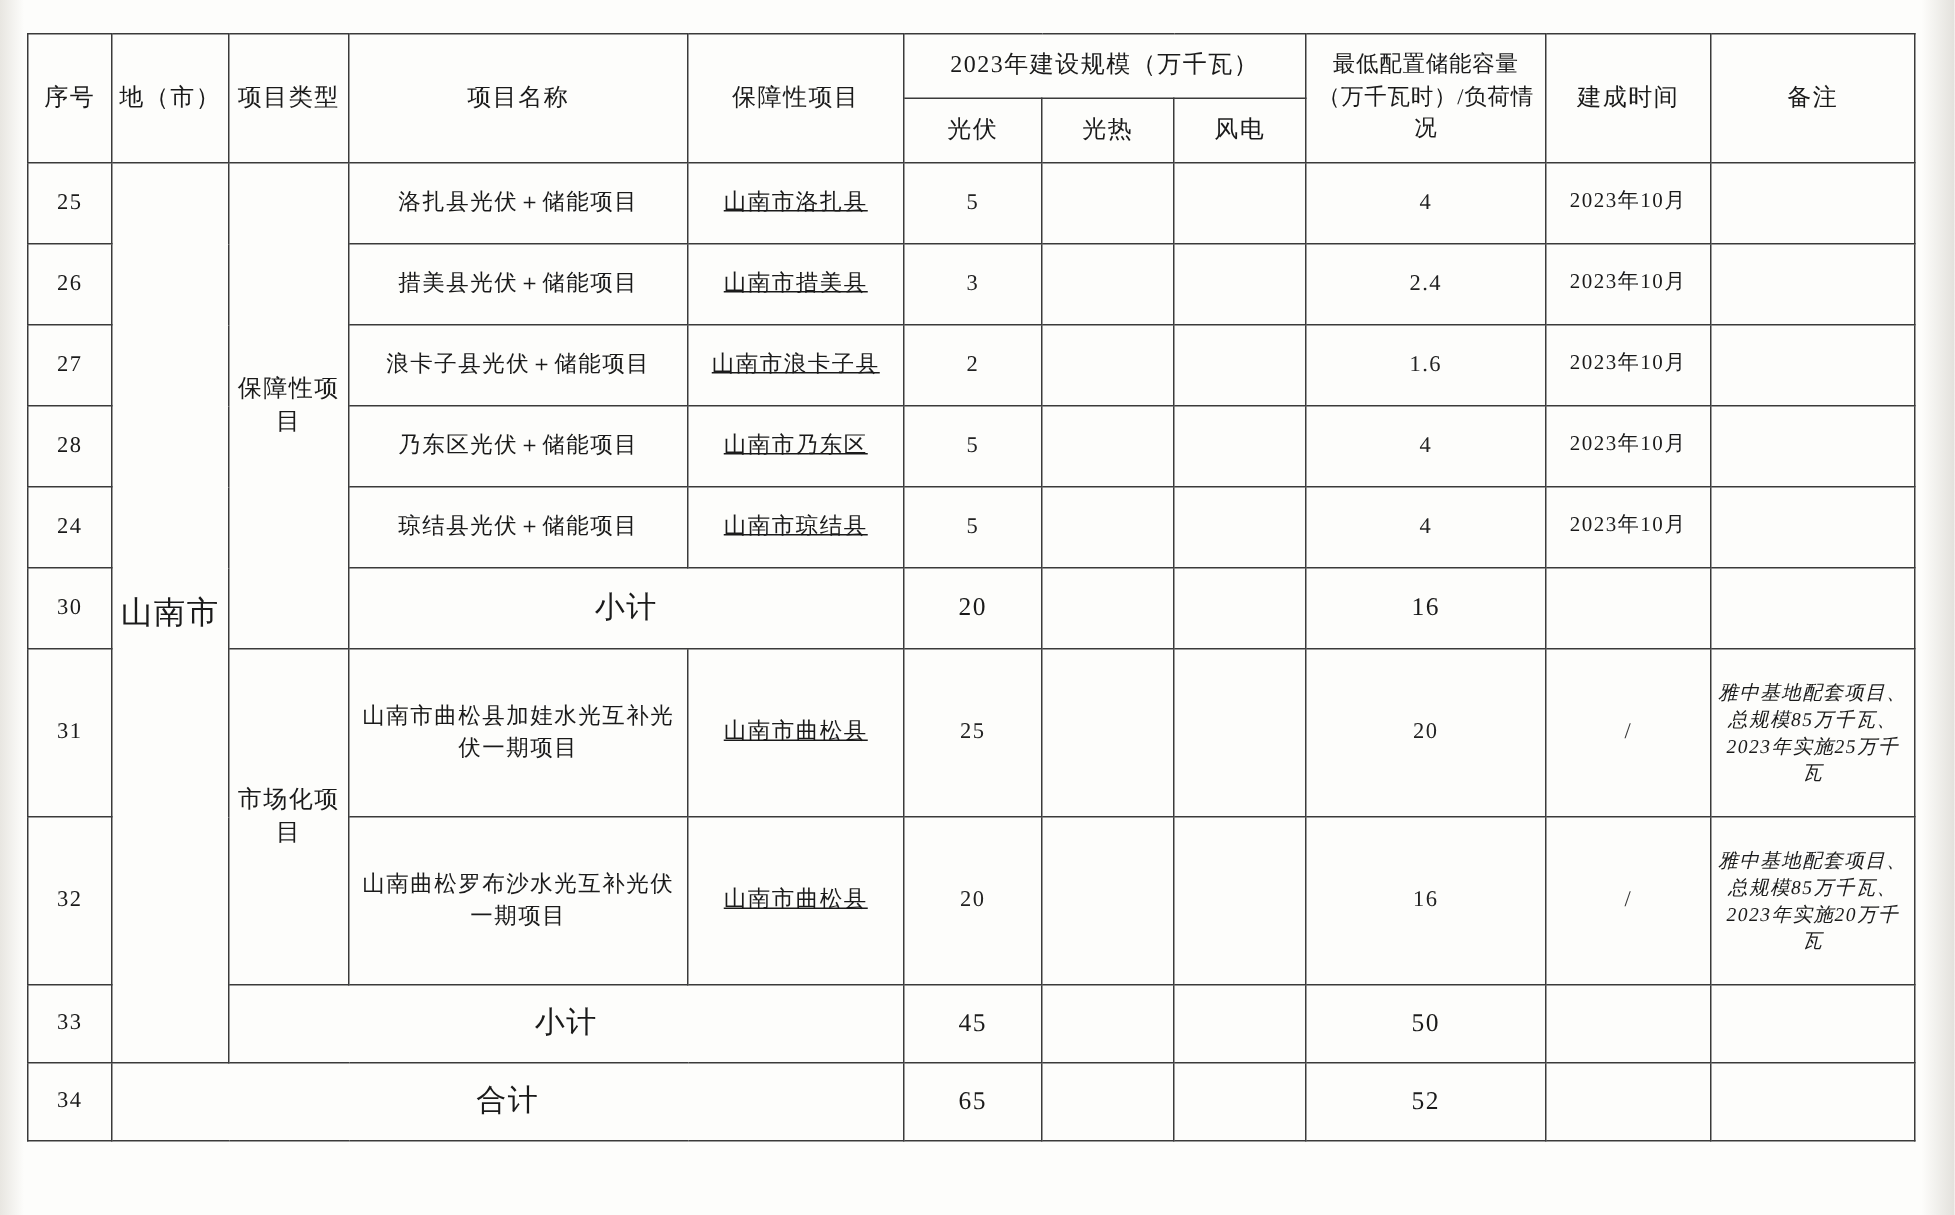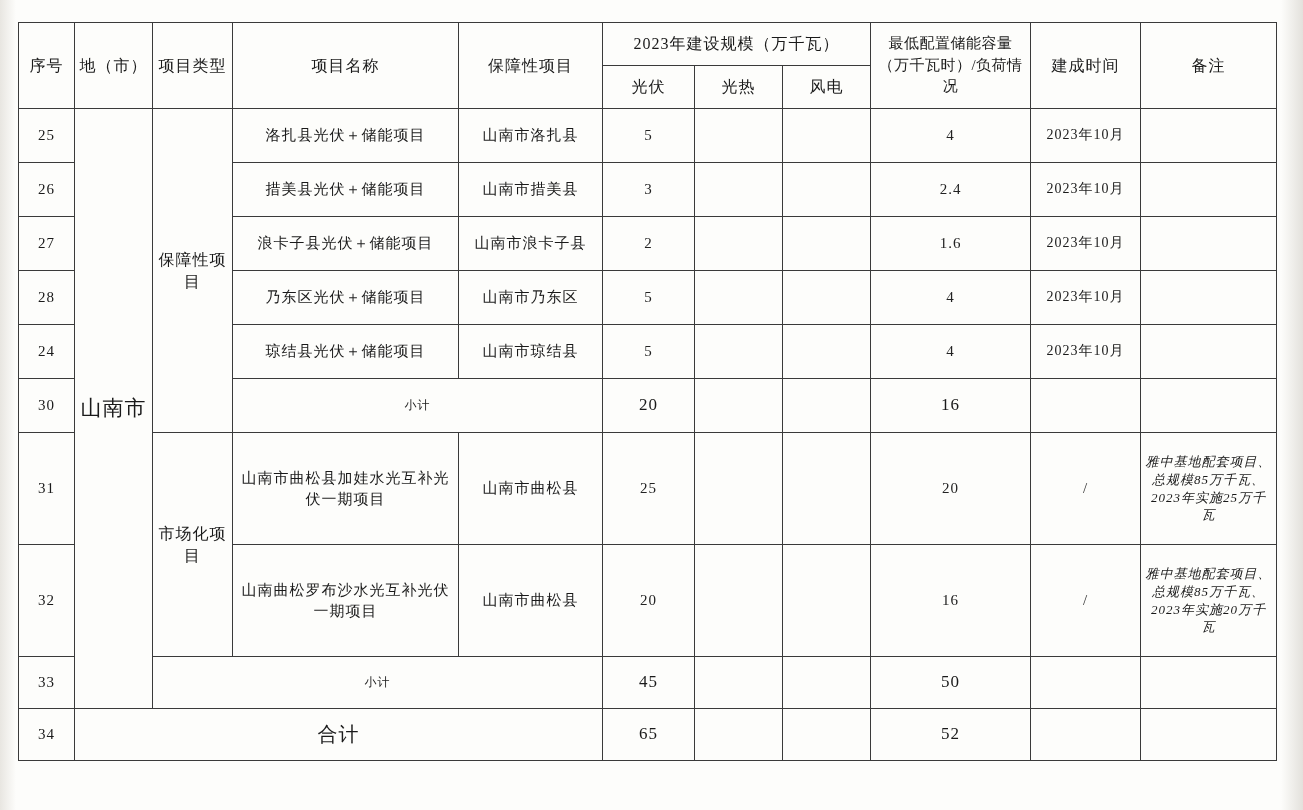--- a/index.html
+++ b/index.html
@@ -78,20 +78,21 @@
     letter-spacing: 0;
   }
   .proj-name {
     font-size: 15px;
     line-height: 1.6;
     padding: 6px 10px;
     margin-left: 16px;
   }
   .site {
     font-size: 15px;
+    text-decoration: underline;
   }
   .date {
     font-size: 14px;
     letter-spacing: 0;
   }
   .remark {
     font-size: 13px;
     line-height: 1.55;
     text-align: left;
     padding: 6px 8px;
@@ -100,21 +101,21 @@
   }
   .vert-label {
     font-size: 16px;
     line-height: 1.7;
   }
   .region {
     font-size: 21px;
     line-height: 1.8;
   }
   .subtotal {
-    font-size: 12px;
+    font-size: 20px;
     letter-spacing: 6px;
   }
   .total {
     font-size: 20px;
     letter-spacing: 6px;
   }
   .bold-num {
     font-size: 17px;
     letter-spacing: 0;
   }

